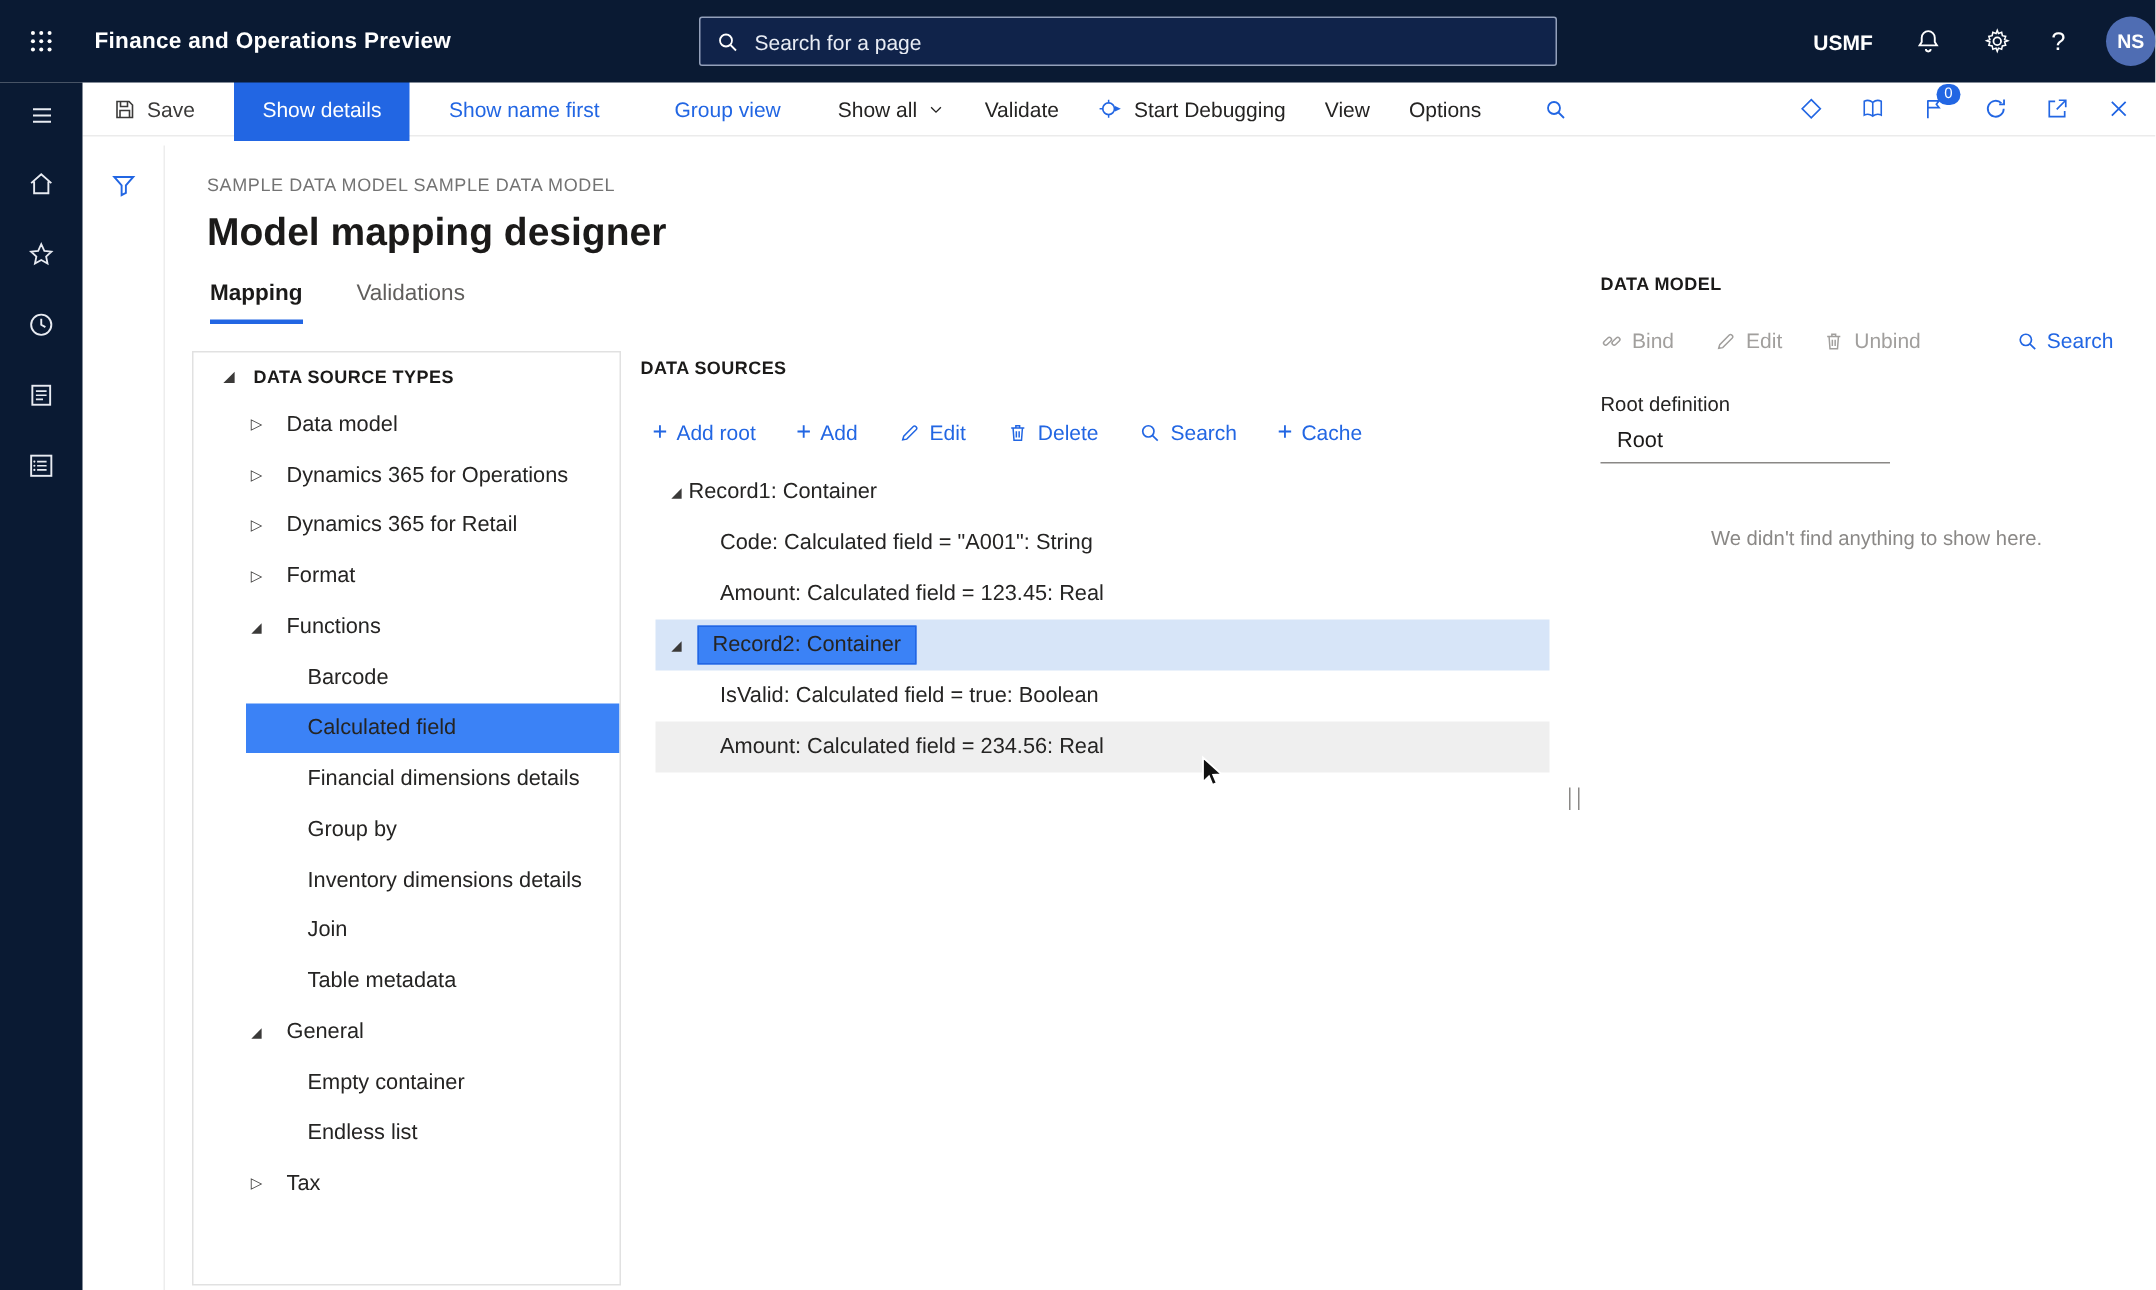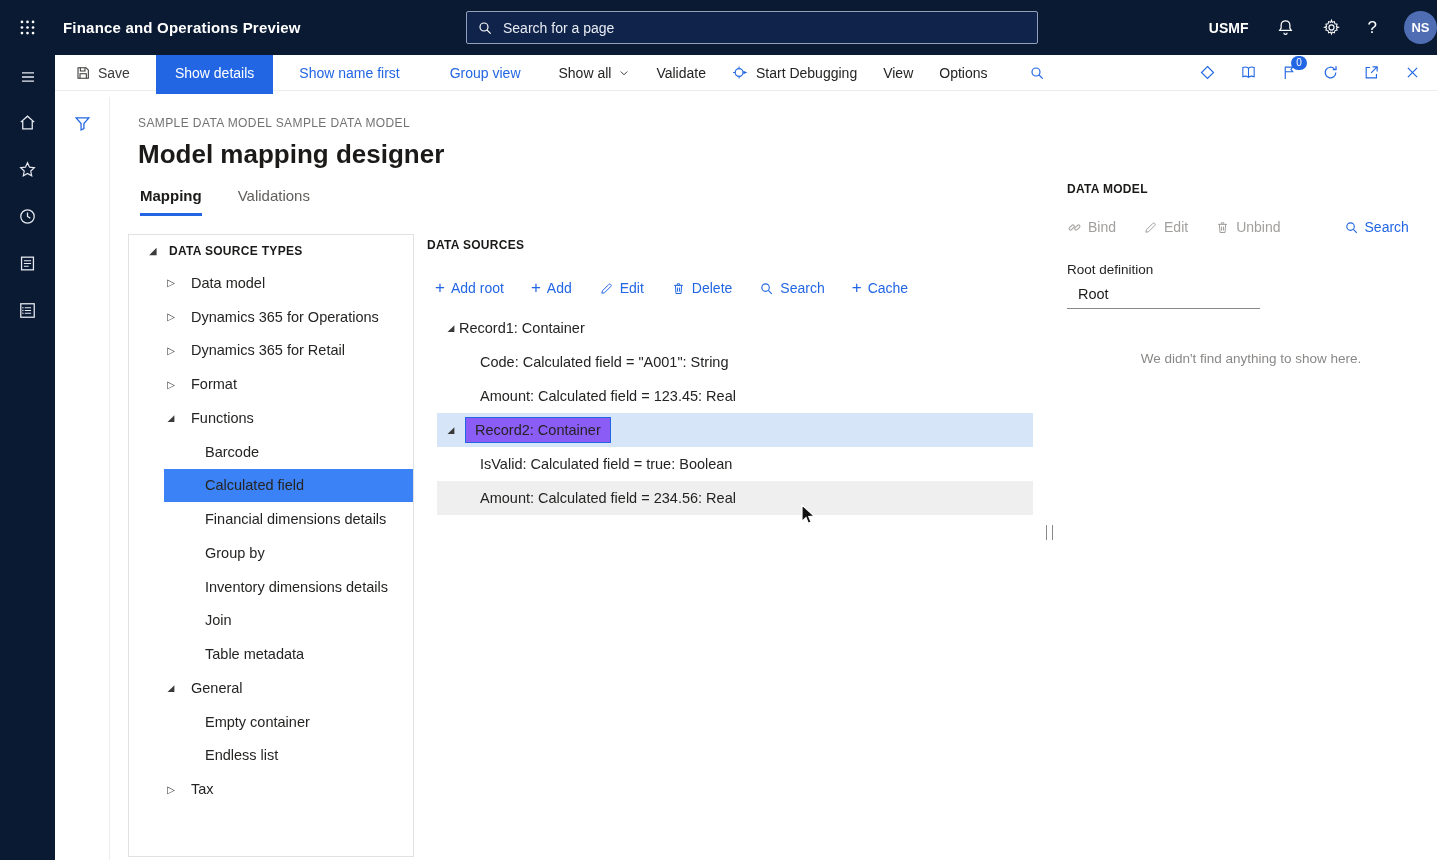--- a/index.html
+++ b/index.html
@@ -65,21 +65,21 @@
   .mid-head{font-size:12px;font-weight:700;color:#1b1a19;letter-spacing:.3px;}
   .ds-actions{display:flex;align-items:center;gap:27px;margin:28px 0 0 8px;color:#2266E3;font-size:14px;}
   .ds-act{display:flex;align-items:center;gap:6px;cursor:pointer;}
   .ds-act .plus{font-size:17px;line-height:14px;}
   .m-rows{margin:15px 0 0 10px;width:596px;}
   .m-row{height:34px;display:flex;align-items:center;font-size:14.5px;color:#252423;cursor:pointer;}
   .m-row .mtw{width:16px;margin-left:6px;font-size:9px;color:#3b3a39;text-align:center;flex:0 0 auto;}
   .m-row.l2{padding-left:43px;}
   .m-row.selrow{background:#d7e5f8;}
   .m-row.hovrow{background:#efefef;}
-  .focus-box{border:1.5px solid #2266E3;background:#8b5cf6;padding:4px 9px;margin-left:6px;}
+  .focus-box{border:1.5px solid #2266E3;background:#3b82f6;padding:4px 9px;margin-left:6px;}
   .splitter{position:absolute;left:936px;top:428px;width:5px;height:15px;
     border-left:1.5px solid #8a8886;border-right:1.5px solid #8a8886;cursor:col-resize;}
   
   .right-panel{position:absolute;left:957px;top:85px;width:368px;}
   .dm-head{font-size:12px;font-weight:700;color:#1b1a19;letter-spacing:.3px;}
   .dm-actions{display:flex;align-items:center;gap:27px;margin-top:23px;font-size:14px;}
   .dm-act{display:flex;align-items:center;gap:6px;cursor:pointer;}
   .dm-act.disabled{color:#a19f9d;cursor:default;}
   .dm-act.enabled{color:#2266E3;}
   .dm-act.search-act{margin-left:36px;}

